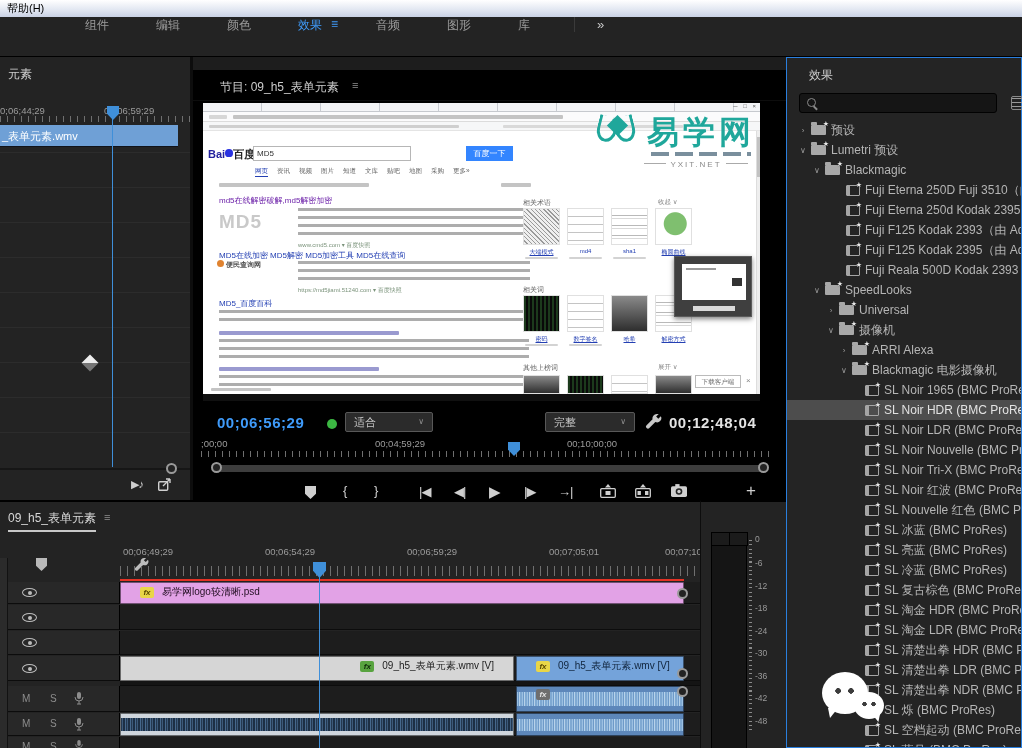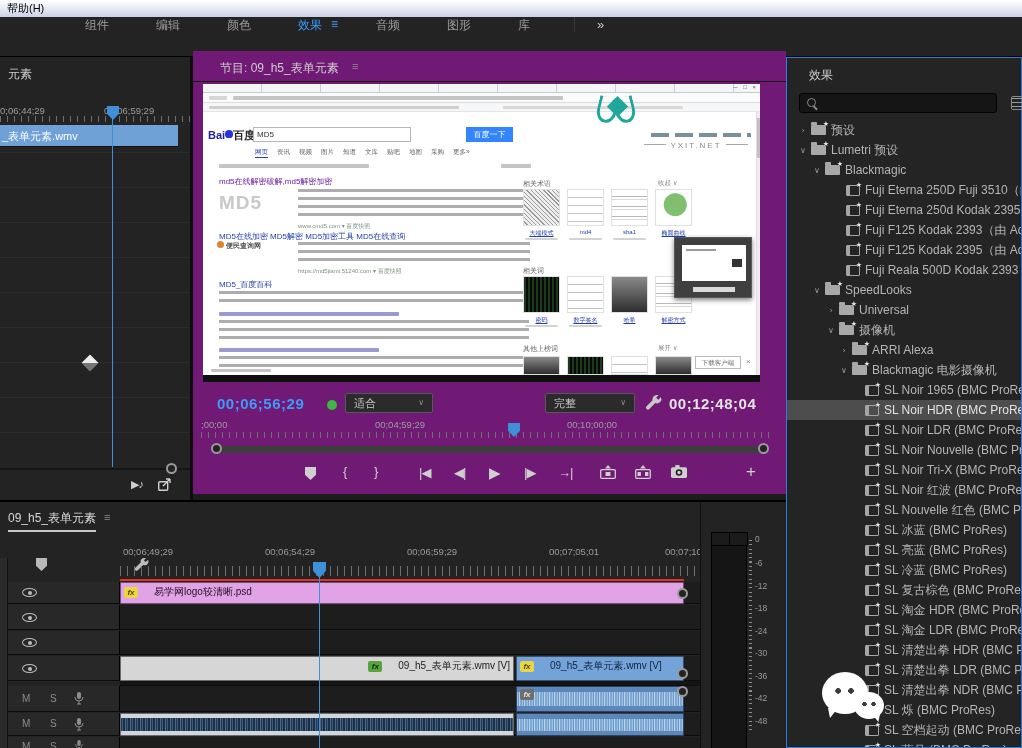--- a/index.html
+++ b/index.html
@@ -34,21 +34,21 @@
 .src-title{position:absolute;left:8px;top:9px}
 .src-clip{position:absolute;left:0;top:68px;width:178px;height:22px;background:#6fa0d6;border-bottom:1px solid #10131a;
   color:#fff;font-size:11px;line-height:22px;padding-left:2px;white-space:nowrap;overflow:hidden}
 .src-grid{position:absolute;left:0;top:95px;width:190px;height:310px;
   background:repeating-linear-gradient(#2c2c2c 0 1px,transparent 1px 35px)}
 .kf{position:absolute;left:84px;top:300px;width:12px;height:12px;transform:rotate(45deg);
   background:linear-gradient(135deg,#ededed 50%,#767676 50%)}
 .src-scroll{position:absolute;left:0;top:411px;width:190px;height:2px;background:#161616}
 
 
-.pgm{left:193px;top:51px;width:593px;height:443px;background:#701a75}
+.pgm{left:193px;top:70px;width:593px;height:443px;background:#000000}
 .pgm-head{position:absolute;left:0;top:0;width:593px;height:31px;border-bottom:1px solid #0d0d0d}
 .tc{position:absolute;font-size:15px;font-weight:bold;letter-spacing:.5px;white-space:nowrap}
 .tc.blue{color:#3f9bfa}
 .tc.white{color:#e3e3e3}
 .dot{position:absolute;width:10px;height:10px;border-radius:50%;background:#3cb843}
 .dd{position:absolute;height:20px;background:#2b2b2b;border:1px solid #585858;border-radius:2px;
   font-size:11px;color:#c9c9c9;line-height:18px;padding:0 8px;display:flex;justify-content:space-between;align-items:center}
 .dd .caret{color:#8f8f8f;font-size:8px;margin-left:10px}
 .pscroll{position:absolute;left:24px;top:395px;width:550px;height:7px;background:#3d3d3d;border-radius:4px}
 .ticon{position:absolute;color:#cfcfcf;font-size:13px;white-space:nowrap;letter-spacing:-1px;text-align:center}
@@ -117,21 +117,21 @@
 .tl{left:0;top:500px;width:700px;height:248px;background:#232323;border-top:2px solid #000}
 .tl-tab{position:absolute;left:8px;top:8px;font-size:12px;color:#d8d8d8;border-bottom:2px solid #c8c8c8;padding-bottom:3px;white-space:nowrap}
 .tl-menu{position:absolute;left:104px;top:9px}
 .tl-strip{position:absolute;left:0;top:56px;width:8px;height:192px;background:#2b2b2b;border-right:1px solid #121212}
 .hdr{position:absolute;left:8px;width:112px;background:#282828;border-bottom:1px solid #0c0c0c;border-right:1px solid #000}
 .lane{position:absolute;left:120px;width:580px;background:#1d1d1d;border-bottom:1px solid #0c0c0c}
 .eye{position:absolute;left:14px;width:15px;height:9px;border:1px solid #bdbdbd;border-radius:50%}
 .eye::after{content:"";position:absolute;left:50%;top:50%;width:4px;height:4px;border-radius:50%;background:#bdbdbd;transform:translate(-50%,-50%)}
 .msbtn{position:absolute;font-size:10px;color:#8d8d8d}
 .clip{position:absolute;border:1px solid rgba(0,0,0,.5);border-radius:1px;overflow:hidden;font-size:10px;white-space:nowrap}
-.cliplab{display:flex;gap:16px;align-items:center;padding:2px 3px}
+.cliplab{display:flex;gap:8px;align-items:center;padding:2px 19px}
 .fx{width:14px;height:11px;border-radius:2px;font-style:italic;font-weight:bold;font-size:8px;line-height:11px;text-align:center;flex:none}
 .fx.y{background:#e9d647;color:#5a4a00}
 .fx.g{background:#58a33f;color:#0e2a08}
 .fx.d{background:#6e6e6e;color:#e3e3e3}
 .waveB{position:absolute;left:0;right:0;top:22%;height:58%;
   background:repeating-linear-gradient(90deg,#9cc0e2 0 1px,#6d9ac8 1px 2px,#b7d2ea 2px 3px,#7fa9d2 3px 5px)}
 .waveD{position:absolute;left:0;right:0;top:20%;height:60%;
   background:repeating-linear-gradient(90deg,#24384f 0 1px,#3d5a7a 1px 2px,#1d2f44 2px 4px,#46688c 4px 5px)}
 .redbar{position:absolute;left:120px;top:77px;width:564px;height:2px;background:#e33225}
 
@@ -324,20 +324,21 @@
       <div class="bar" style="left:8px;bottom:10px;width:60px;height:3px"></div>
       <div class="pagesb">
           <i></i>
         </div>
 
       <span class="yx-logo">
           <i class="l"></i>
           <i class="r"></i>
           <b></b>
         </span>
+      <span class="yx-name">易学网</span>
       <div class="yx-links"></div>
       <span class="yx-site">YXIT.NET</span>
     </div>
 
     <span class="tc blue" style="left:24px;top:344px">00;06;56;29</span>
     <span class="dot" style="left:134px;top:349px"></span>
     <div class="dd" style="left:152px;top:342px;width:88px">
       <span>适合</span>
         <span class="caret">∨</span>
     </div>

